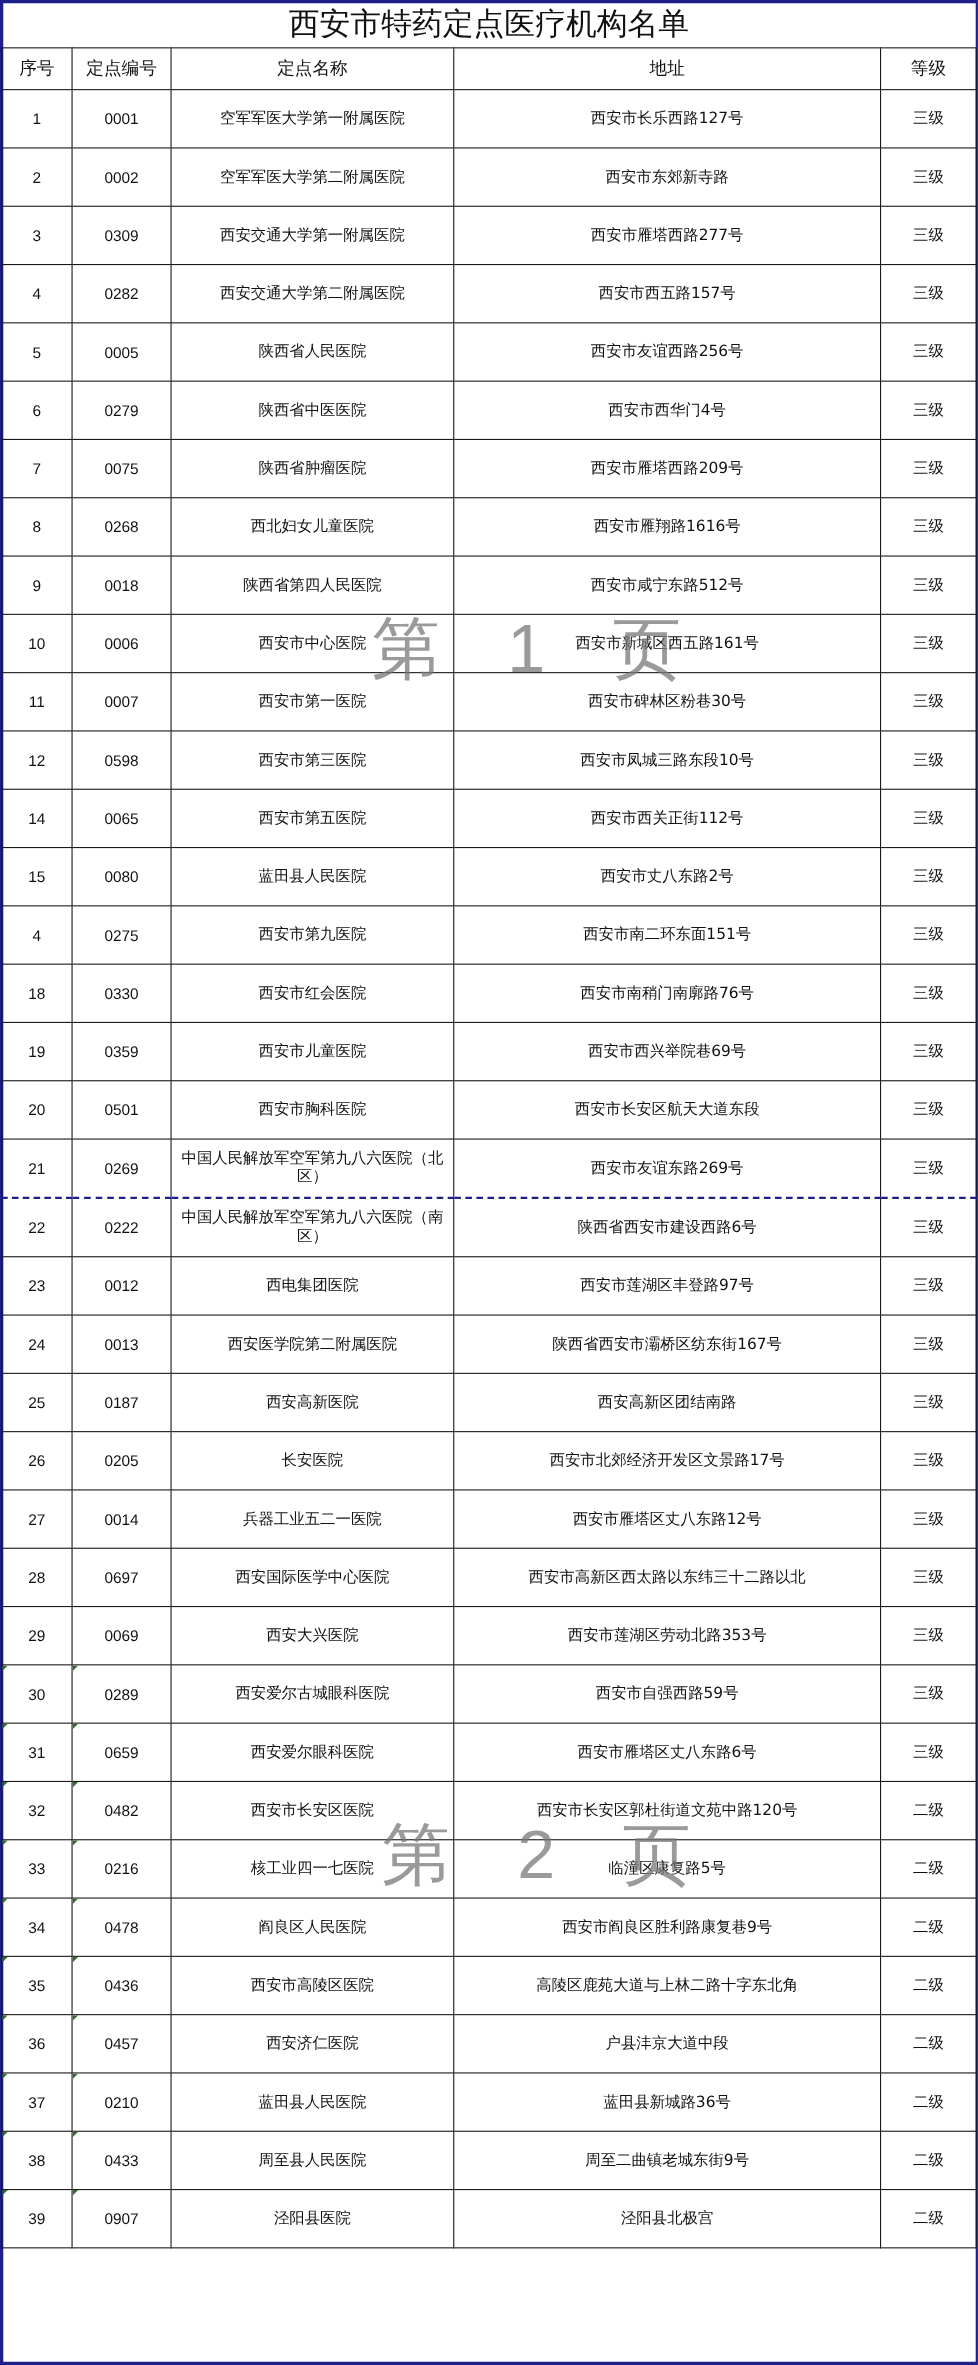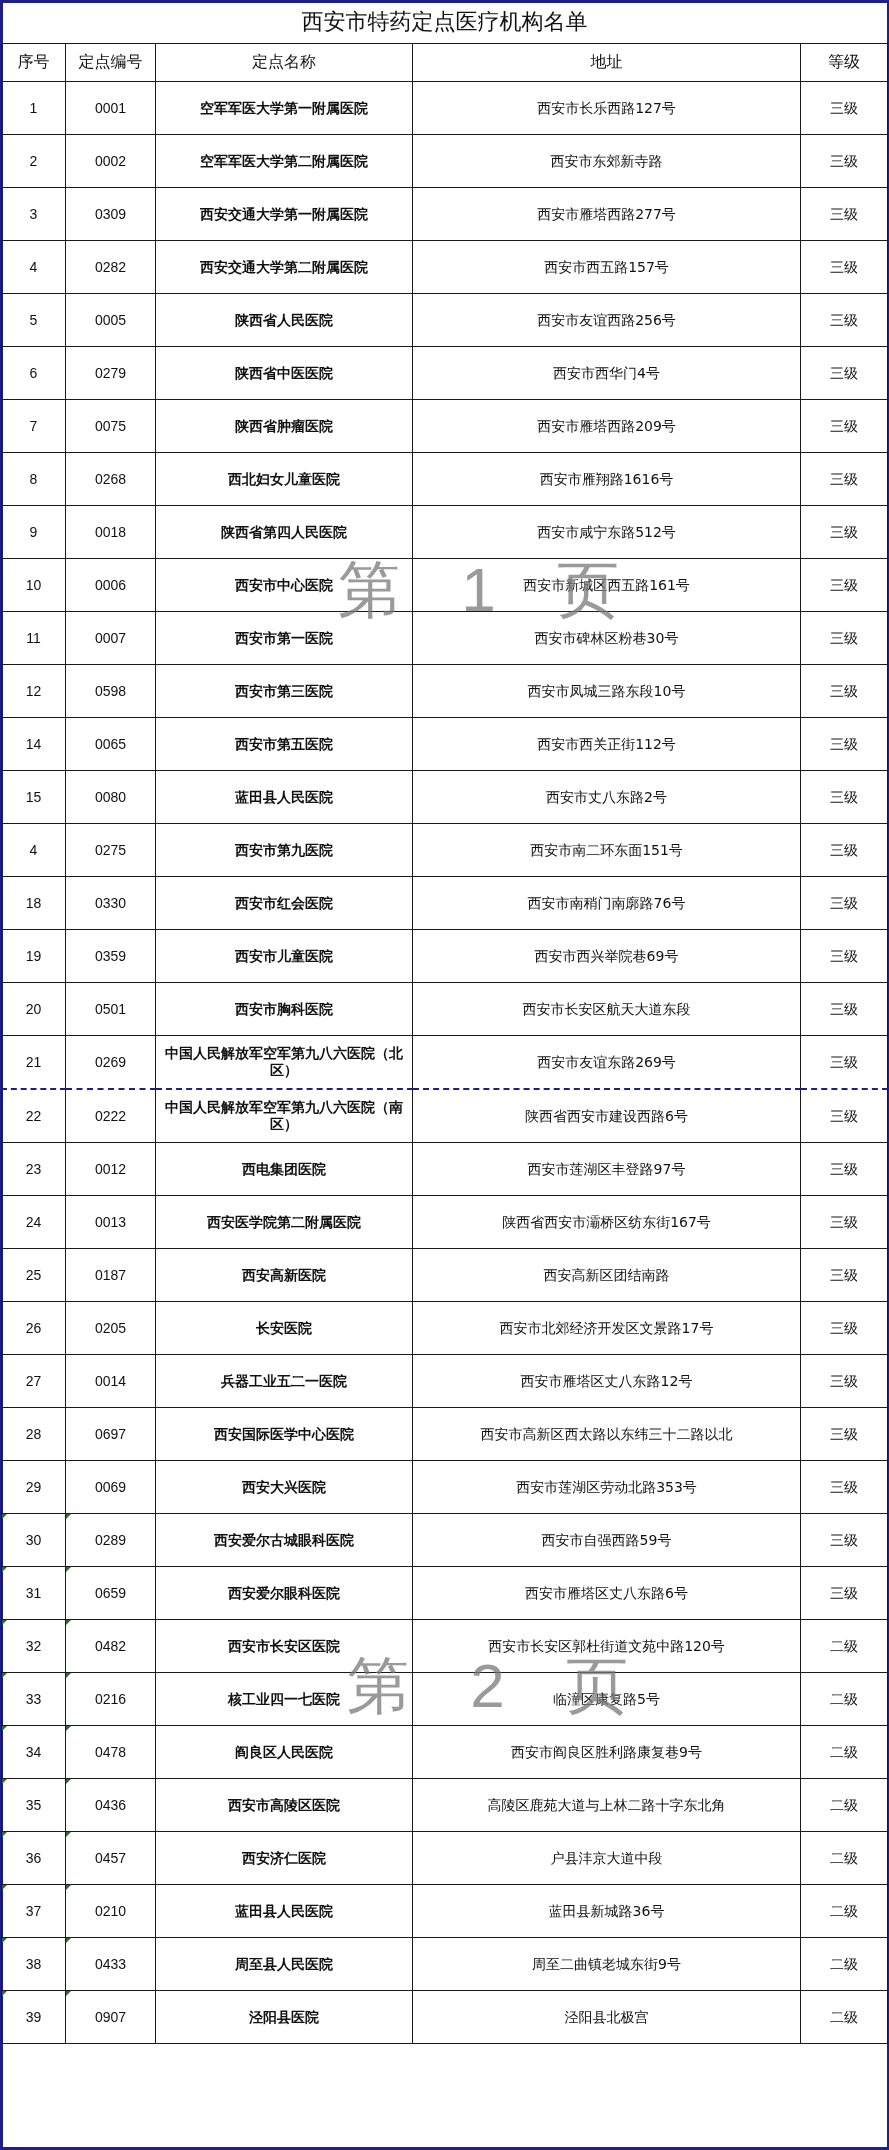--- a/index.html
+++ b/index.html
@@ -3,25 +3,25 @@
 <meta charset="utf-8">
 <style>
   html, body { margin:0; padding:0; background:#ffffff; }
   body { width:889px; height:2150px; position:relative; overflow:hidden;
          font-family:"DejaVu Sans", "Liberation Sans", sans-serif; color:#111; }
   .frame { position:absolute; left:0; top:0; width:889px; height:2150px;
            box-sizing:border-box; border:3px solid #1f1f8a; border-right-width:2px; border-bottom-width:3px; }
   table { position:absolute; left:1px; top:1px; width:886px; border-collapse:collapse; table-layout:fixed; }
   td, th { border:1px solid #1a1a1a; text-align:center; vertical-align:middle; padding:0;
            font-weight:normal; overflow:hidden; }
-  .title-row td { height:42px; font-size:22px; border-top:none; border-left:none; border-right:none; }
+  .title-row td { height:42px; font-size:28px; border-top:none; border-left:none; border-right:none; }
   .head-row th { height:37px; font-size:16px; }
   .data-row td { height:52px; font-size:14px; line-height:17px; }
   .data-row td.num { font-family:"Liberation Sans Narrow","Liberation Sans", sans-serif; font-size:14px; }
-  .data-row td.name { font-size:14px;font-weight:bold; }
+  .data-row td.name { font-size:14px; }
   .page-break td { border-bottom:2px dashed #1f1f8a; }
   .tri { position:relative; }
   .tri::before { content:""; position:absolute; left:0; top:0; width:0; height:0;
                  border-top:5px solid #2e6b2e; border-right:5px solid transparent; }
   .watermark { position:absolute; font-size:62px; color:rgba(120,120,120,0.75);
                letter-spacing:22px; white-space:nowrap; pointer-events:none;
                font-family:Liberation Sans, sans-serif;text-align:center; }
   .wm1 { left:338px; top:548px; }
   .wm2 { left:347px; top:1624px;margin-top:20px; }
 </style>

